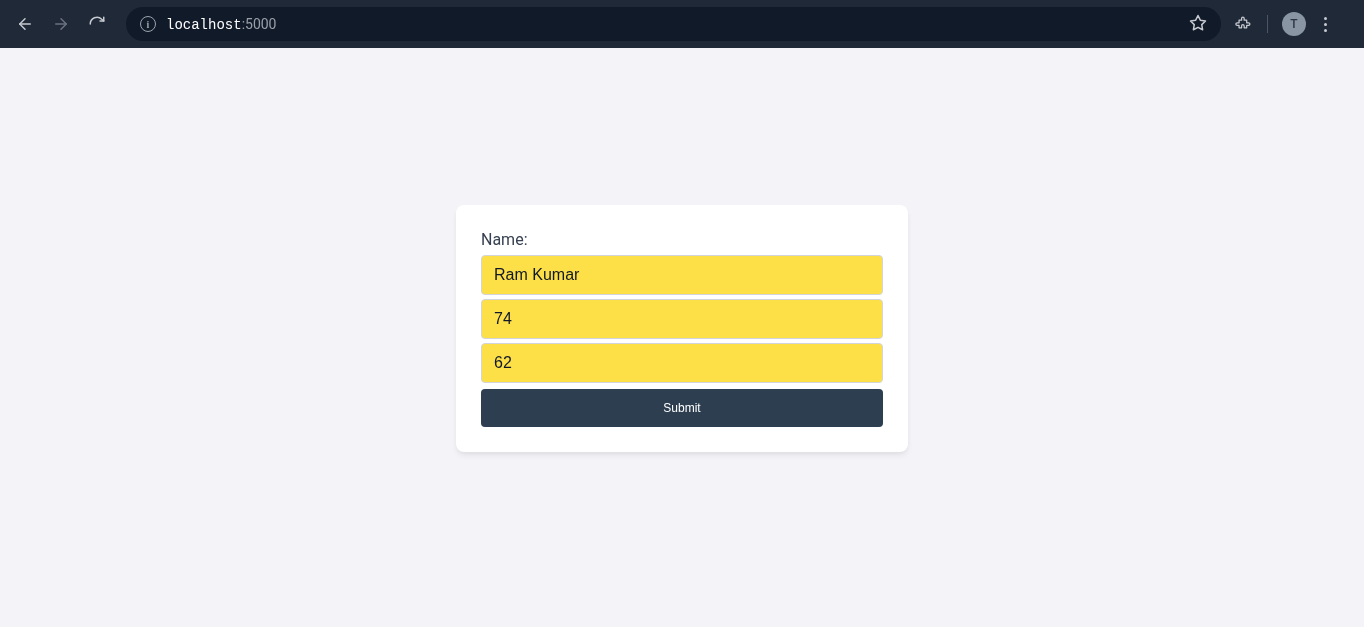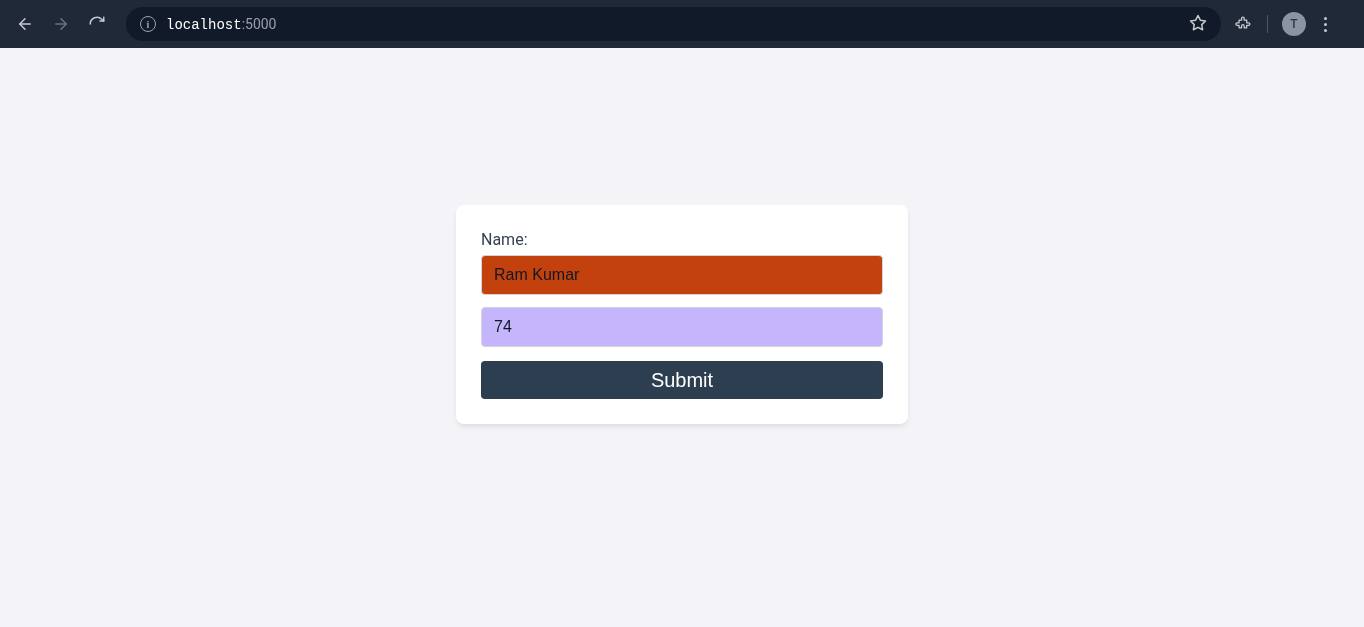--- a/index.html
+++ b/index.html
@@ -130,49 +130,49 @@
       padding-top: 157px;
     }
     .form-card {
       width: 452px;
       background: #ffffff;
       border-radius: 8px;
       padding: 25px 25px;
       box-shadow: 0 4px 6px -1px rgba(0,0,0,0.07), 0 2px 4px -1px rgba(0,0,0,0.04);
     }
     .form-group {
-      margin-bottom: 12px;
+      margin-bottom: 4px;
     }
     .form-label {
       display: block;
       font-size: 16px;
       color: #374151;
       margin-bottom: 6px;
     }
     .form-input {
       width: 100%;
       height: 40px;
       padding: 8px 12px;
       font-size: 16px;
       border: 1px solid #d1d5db;
       border-radius: 4px;
-      background: #c4b5fd;
+      background: #fde047;
       color: #111827;
     }
     .form-input.autofill {
-      background: #c2410c;
+      background: #fde047;
     }
     .submit-btn {
       width: 100%;
       height: 38px;
       background: #2c3e50;
       color: #ffffff;
       border: none;
       border-radius: 4px;
-      font-size: 20px;
+      font-size: 12px;
       cursor: pointer;
       margin-top: 2px;
     }
   </style>
 </head>
 <body>
 
 <div class="browser-chrome">
   <div class="nav-buttons">
     <div class="nav-btn">
@@ -225,18 +225,19 @@
     <div class="form-group">
       <label class="form-label">Name:</label>
       <input class="form-input autofill" type="text" value="Ram Kumar" style="">
     </div>
 
     <div class="form-group">
       <input class="form-input" type="text" value="74" style="">
     </div>
 
     <div class="form-group">
+      <input class="form-input" type="text" value="62" style="">
     </div>
 
     <button class="submit-btn">Submit</button>
 
   </div>
 </div>
 
 </body></html>

